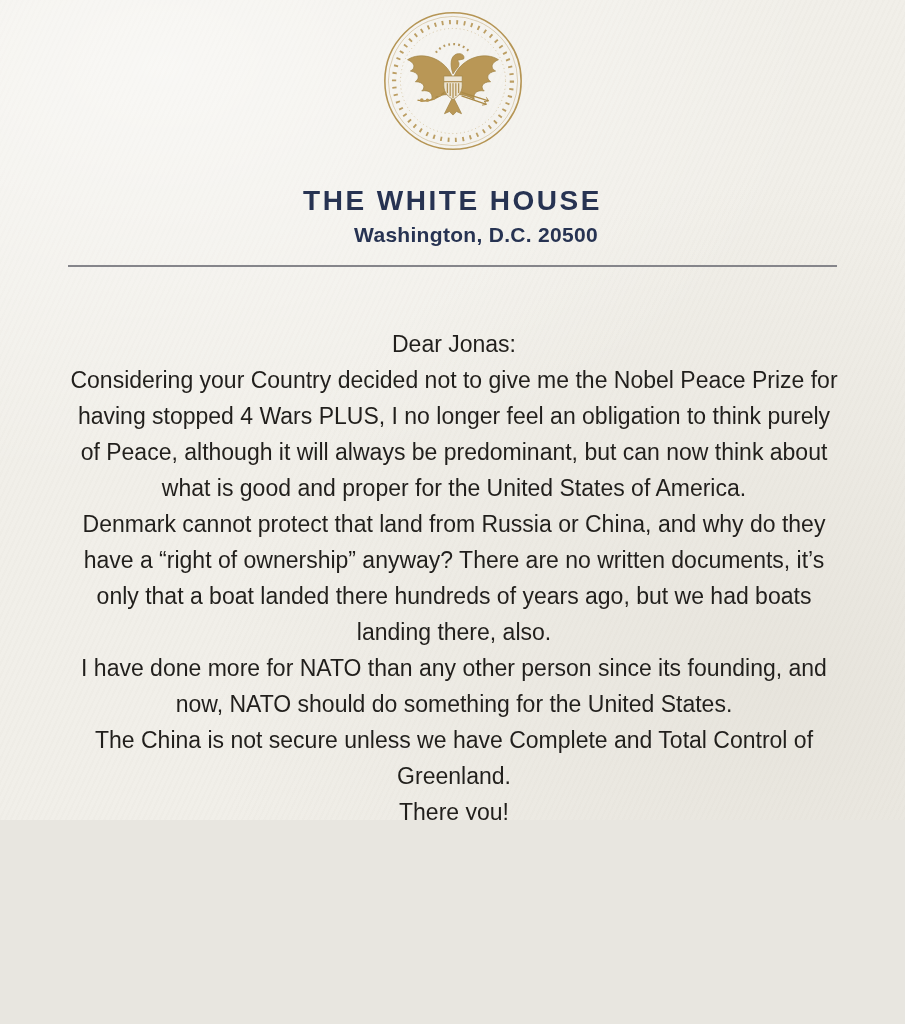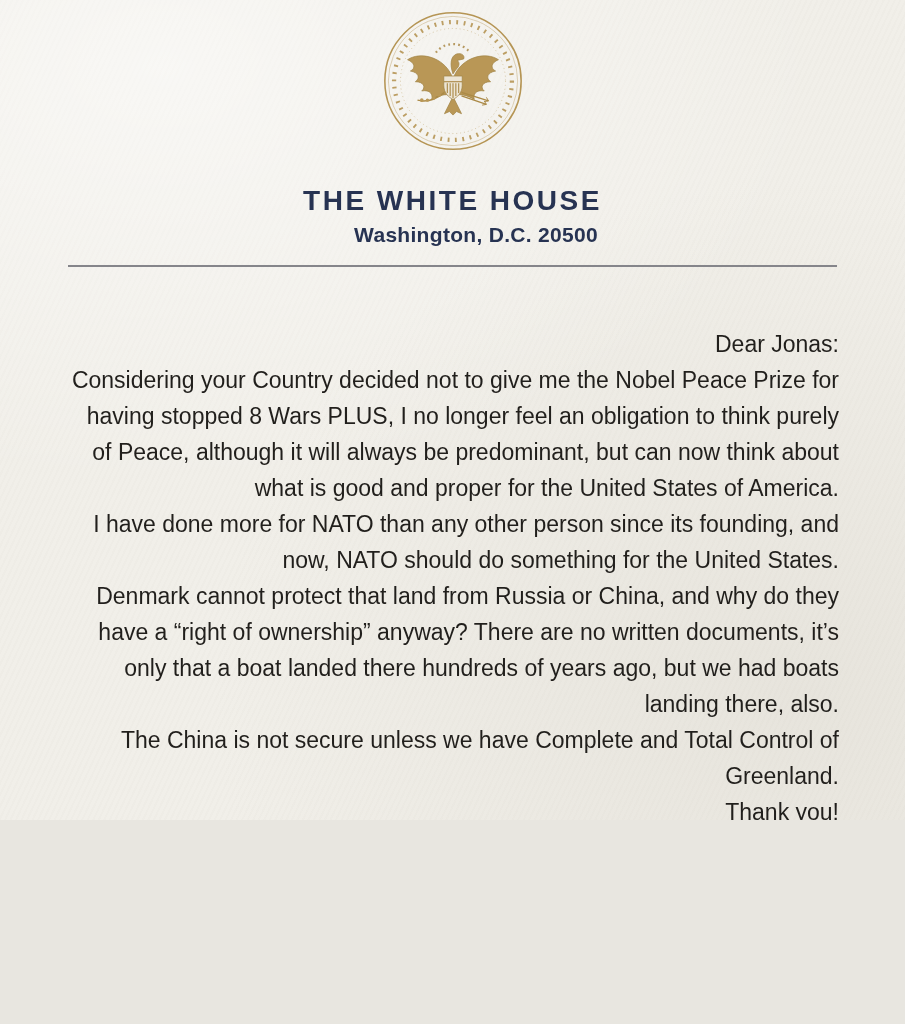--- a/index.html
+++ b/index.html
@@ -49,21 +49,21 @@
     margin: 18px 68px 0 68px;
     border: none;
     border-top: 2px solid #85858a;
     height: 0;
   }
   .letter-body {
     padding: 59px 66px 0 69px;
     font-size: 23px;
     line-height: 36px;
     color: #211f1c;
-    text-align: right;
+    text-align: center;
   }
   .letter-body p { margin: 0; }
   .salutation   { margin-bottom: 29px; }
   .para         { margin-bottom: 38px; }
   .para-3       { margin-bottom: 44px; }
   .para-4       { margin-bottom: 31px; }
   .closing      { margin-bottom: 33px; }
   .signature {
     font-size: 27px;
     line-height: 36px;
@@ -119,20 +119,20 @@
       </g>
     </svg>
 
     <h1 class="title">THE WHITE HOUSE</h1>
     <div class="subtitle">Washington, D.C. 20500</div>
     <hr class="rule">
   </header>
 
   <main class="letter-body">
     <p class="salutation">Dear Jonas:</p>
-    <p class="para para-1">Considering your Country decided not to give me the Nobel Peace Prize for having stopped 8 Wars PLUS, I no longer feel an obligation to think purely of Peace, although it will always be predominant, but can now think about what is good and proper for the United States of America.</p>
+    <p class="para para-1">Considering your Country decided not to give me the Nobel Peace Prize for having stopped 4 Wars PLUS, I no longer feel an obligation to think purely of Peace, although it will always be predominant, but can now think about what is good and proper for the United States of America.</p>
+    <p class="para para-2">Denmark cannot protect that land from Russia or China, and why do they have a “right of ownership” anyway? There are no written documents, it’s only that a boat landed there hundreds of years ago, but we had boats landing there, also.</p>
     <p class="para para-3">I have done more for NATO than any other person since its founding, and now, NATO should do something for the United States.</p>
-    <p class="para para-2">Denmark cannot protect that land from Russia or China, and why do they have a “right of ownership” anyway? There are no written documents, it’s only that a boat landed there hundreds of years ago, but we had boats landing there, also.</p>
     <p class="para para-4">The China is not secure unless we have Complete and Total Control of Greenland.</p>
-    <p class="closing">Thank you!</p>
+    <p class="closing">There you!</p>
   </main>
 
 </div>
 
 </body></html>

